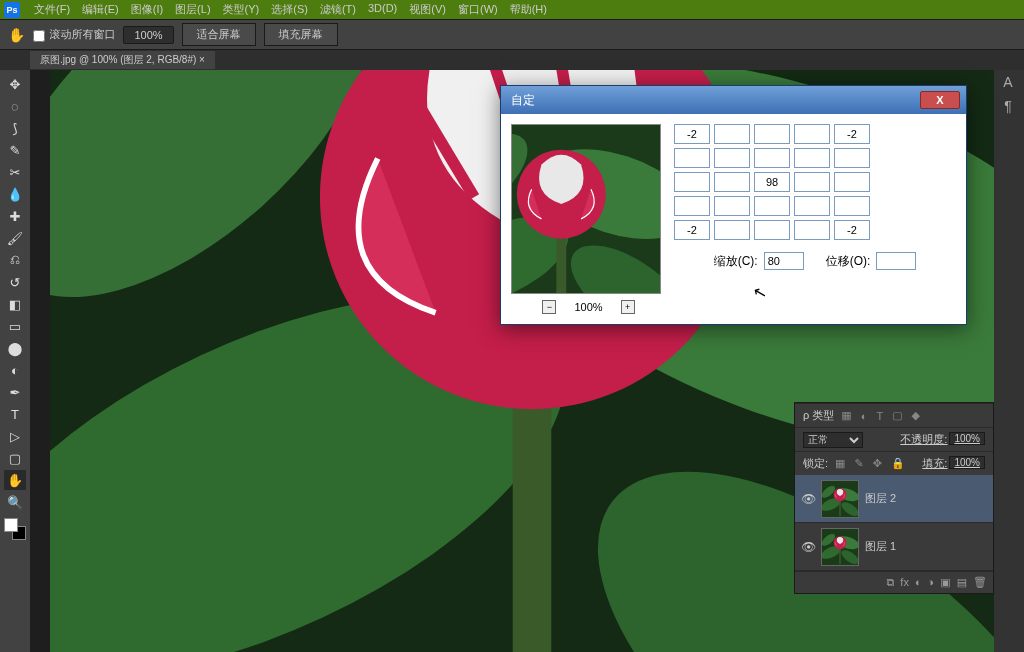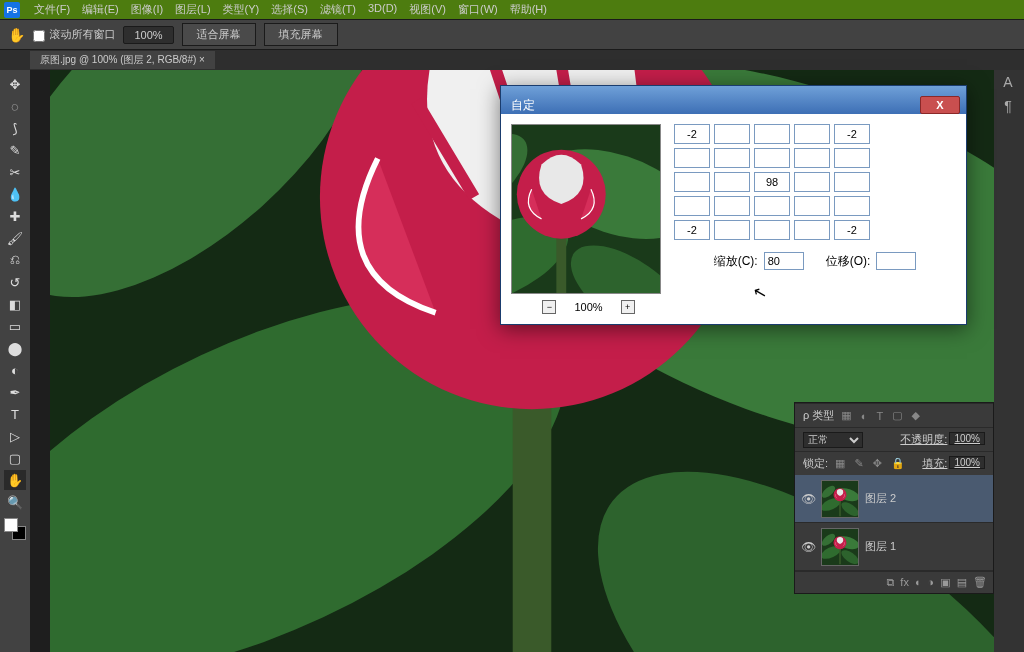--- a/index.html
+++ b/index.html
@@ -22,21 +22,21 @@
 .swatches { margin-top: 4px; position: relative; width: 22px; height: 22px; }
 .sw-fg { position: absolute; width: 14px; height: 14px; background: #fff; border: 1px solid #888; top: 0; left: 0; }
 .sw-bg { position: absolute; width: 14px; height: 14px; background: #000; border: 1px solid #888; bottom: 0; right: 0; }
 .canvas-area { flex: 1; background: #1e1e1e; position: relative; overflow: hidden; }
 .main-img { position: absolute; top: 0; left: 20px; width: 490px; height: 580px; }
 .right-rail { width: 30px; background: #333; }
 .right-rail .ricon { width: 28px; height: 24px; display: flex; align-items: center; justify-content: center; color: #aaa; font-size: 14px; }
 
 
 .dialog { position: absolute; top: 85px; left: 500px; width: 467px; background: #fff; border: 1px solid #1a3c6e; box-shadow: 0 4px 20px rgba(0,0,0,0.5); color: #000; font-size: 12px; }
-.dlg-title { height: 28px; background: linear-gradient(#6fa0d8, #3d6fb5); color: #fff; display: flex; align-items: flex-end; padding: 0 6px 0 10px; justify-content: space-between; }
+.dlg-title { height: 28px; background: linear-gradient(#6fa0d8, #3d6fb5); color: #fff; display: flex; align-items: center; padding: 0 6px 0 10px; justify-content: space-between; }
 .dlg-close { width: 40px; height: 18px; background: #c94f4f; border: 1px solid #8a2828; border-radius: 2px; color: #fff; display: flex; align-items: center; justify-content: center; cursor: pointer; font-size: 11px; font-weight: bold; }
 .dlg-body { padding: 10px; display: flex; gap: 8px; }
 .preview-col { width: 155px; }
 .preview-box { width: 150px; height: 170px; border: 1px solid #888; overflow: hidden; }
 .preview-ctrl { display: flex; justify-content: center; align-items: center; gap: 18px; margin-top: 6px; font-size: 11px; }
 .zbtn { border: 1px solid #666; width: 14px; height: 14px; display: flex; align-items: center; justify-content: center; cursor: pointer; font-size: 9px; background: #f0f0f0; }
 .matrix-col { flex: 1; }
 .matrix { display: grid; grid-template-columns: repeat(5, 36px); gap: 4px; }
 .mcell { height: 20px; border: 1px solid #7a9ac0; background: #fff; font-size: 11px; text-align: center; line-height: 18px; }
 .offset-row { display: flex; align-items: center; gap: 6px; margin-top: 12px; justify-content: center; }

